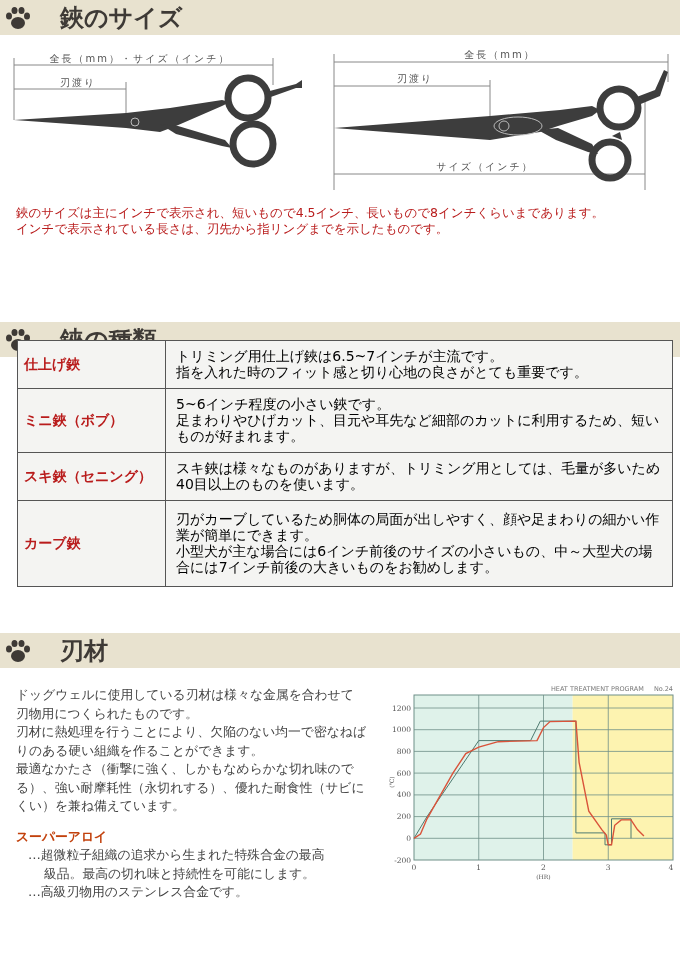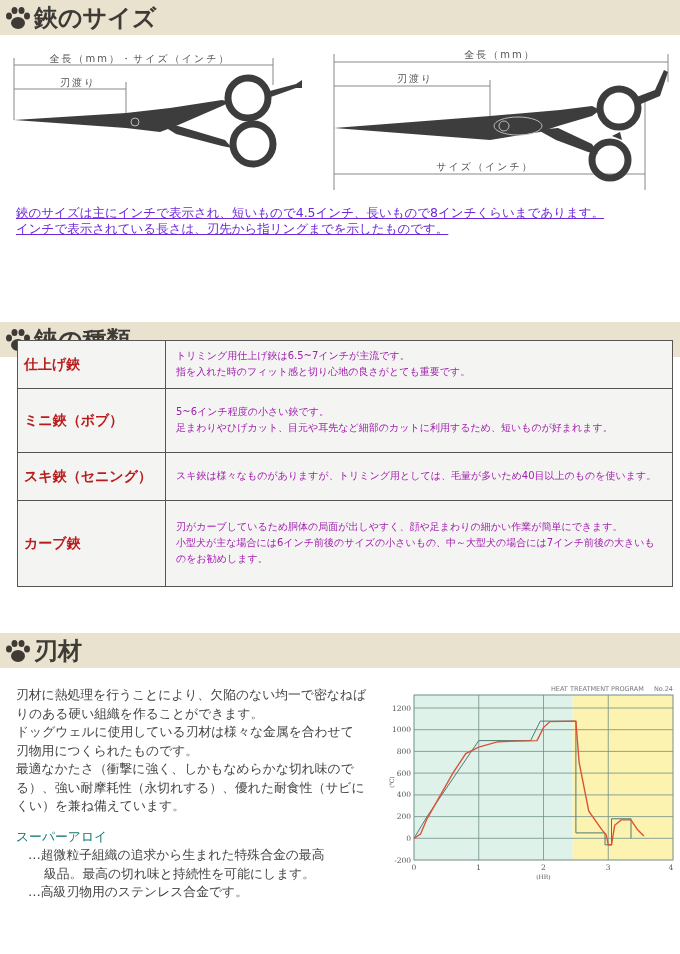--- a/index.html
+++ b/index.html
@@ -1,27 +1,27 @@
 <!DOCTYPE html>
 <html><head>
 <meta charset="utf-8">
 <style>
   * { box-sizing: border-box; margin: 0; padding: 0; }
   body { width: 680px; height: 954px; background: #ffffff; font-family: "DejaVu Sans", sans-serif; color: #333; position: relative; overflow: hidden; }
-  .sec-head { position: absolute; left: 0; width: 680px; height: 35px; background: #e8e2cf; display: flex; align-items: center; padding-left: 4px; }
+  .sec-head { position: absolute; left: 0; width: 680px; height: 35px; background: #e8e2cf; display: flex; align-items: center; padding-left: 4px; gap: 26px; }
   .sec-head .paw { width: 28px; height: 28px; margin-right: 2px; }
   .sec-head h2 { font-size: 24px; font-weight: bold; color: #3e3a36; letter-spacing: 0px; font-family: "DejaVu Sans", sans-serif; }
   .diagram { position: absolute; }
-  .p { position: absolute; font-size: 12.5px; line-height: 16px; color: #6d28d9; text-decoration: underline; }
+  .p { position: absolute; font-size: 12.5px; line-height: 16px; color: #b91c1c; }
   table.kinds { position: absolute; left: 17px; top: 340px; width: 656px; border-collapse: collapse; background: #f4f4f2; }
   table.kinds td { border: 1px solid #555; vertical-align: middle; }
   table.kinds td.name { width: 148px; padding-left: 6px; font-weight: bold; font-size: 14px; color: #b91c1c; }
-  table.kinds td.desc { padding: 4px 10px 6px 10px; font-size: 10px; line-height: 16px; color: #a21caf; }
+  table.kinds td.desc { padding: 4px 10px 6px 10px; font-size: 14px; line-height: 16px; color: #000000; }
   .mat-text { position: absolute; left: 16px; top: 686px; width: 350px; font-size: 12.8px; line-height: 18.5px; color: #444; }
-  .mat-text .alloy-name { font-weight: normal; color: #0f766e; margin-top: 12px; }
+  .mat-text .alloy-name { font-weight: bold; color: #c2410c; margin-top: 12px; }
   .mat-text .alloy-name.second { margin-top: 0; }
   .mat-text .alloy-desc { padding-left: 12px; text-indent: 0; }
   .mat-text .alloy-desc .cont { padding-left: 16px; display: block; }
   .chart { position: absolute; left: 385px; top: 680px; width: 295px; height: 210px; }
 </style>
 </head>
 <body>
 
 <div class="sec-head" style="top:0;">
   <svg class="paw" viewBox="0 0 28 28">
@@ -124,22 +124,22 @@
     <ellipse cx="14" cy="19" rx="7" ry="6" fill="#3e3a36"></ellipse>
     <ellipse cx="5" cy="12" rx="3" ry="3.6" fill="#3e3a36"></ellipse>
     <ellipse cx="10.5" cy="6.5" rx="3" ry="3.6" fill="#3e3a36"></ellipse>
     <ellipse cx="17.5" cy="6.5" rx="3" ry="3.6" fill="#3e3a36"></ellipse>
     <ellipse cx="23" cy="12" rx="3" ry="3.6" fill="#3e3a36"></ellipse>
   </svg>
   <h2>刃材</h2>
 </div>
 
 <div class="mat-text">
+  <div>ドッグウェルに使用している刃材は様々な金属を合わせて刃物用につくられたものです。</div>
   <div>刃材に熱処理を行うことにより、欠陥のない均一で密なねばりのある硬い組織を作ることができます。</div>
-  <div>ドッグウェルに使用している刃材は様々な金属を合わせて刃物用につくられたものです。</div>
   <div>最適なかたさ（衝撃に強く、しかもなめらかな切れ味のでる）、強い耐摩耗性（永切れする）、優れた耐食性（サビにくい）を兼ね備えています。</div>
   <div class="alloy-name">スーパーアロイ</div>
   <div class="alloy-desc">
     <span>…超微粒子組織の追求から生まれた特殊合金の最高</span>
     <span class="cont">級品。最高の切れ味と持続性を可能にします。</span>
   </div>
   <div class="alloy-desc">
     <span>…高級刃物用のステンレス合金です。</span>
   </div>
 </div>

